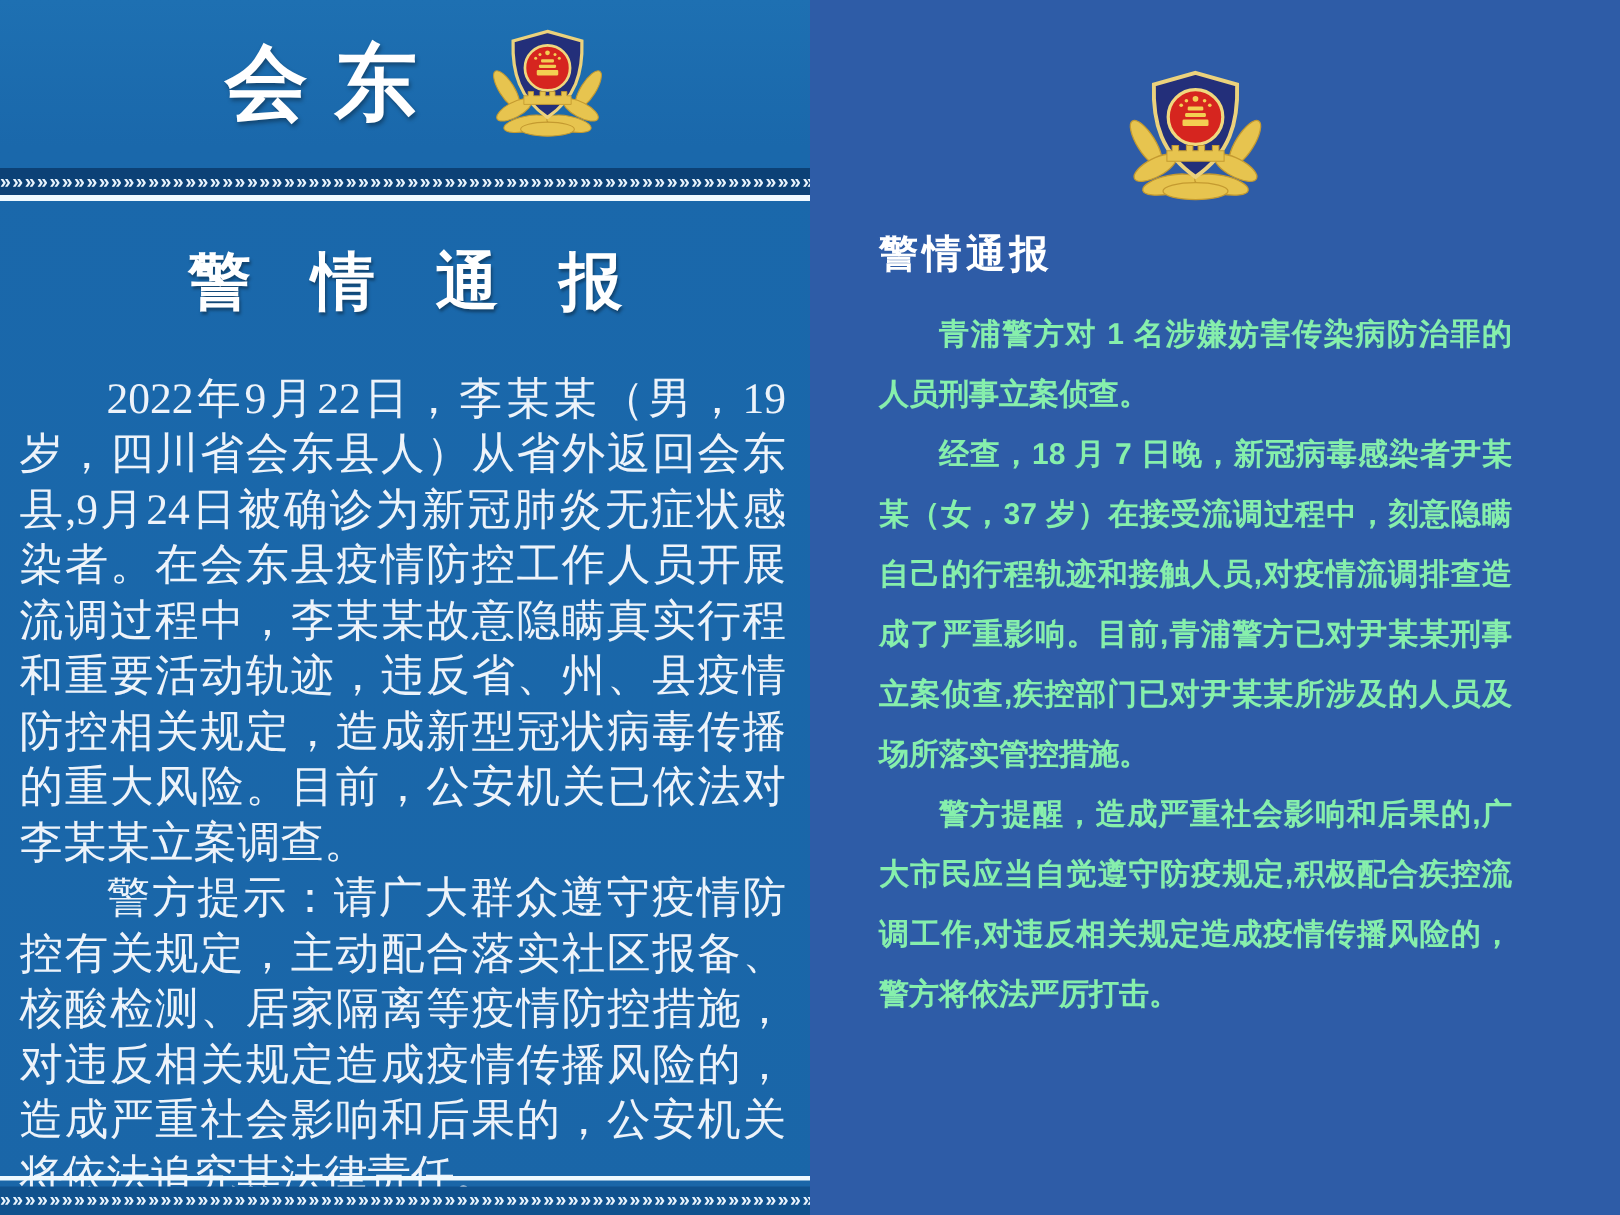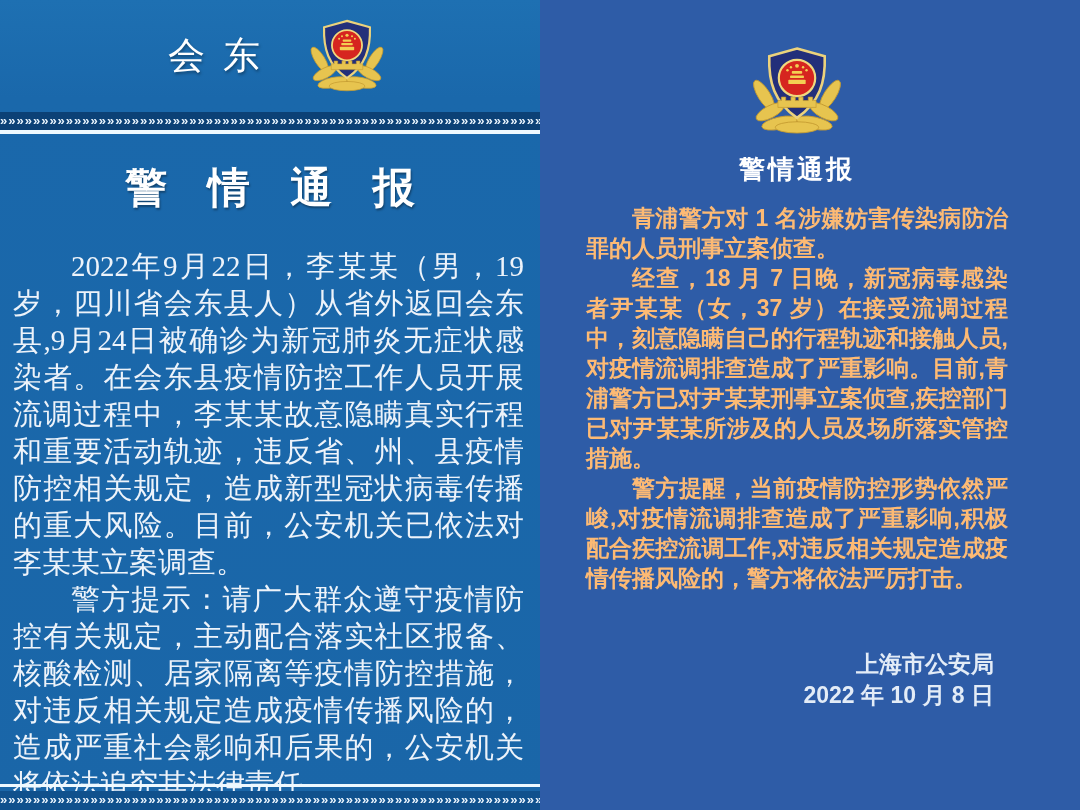--- a/index.html
+++ b/index.html
@@ -10,21 +10,21 @@
   
   .left-panel{
     position:relative;width:540px;height:810px;
     background:linear-gradient(180deg,#1e70b2 0%,#1a68ab 12%,#1a66a8 100%);
     color:#edf3fa;
   }
   .left-header{
     height:112px;display:flex;align-items:center;justify-content:center;gap:26px;
   }
   .left-header .hdr-text{
-    color:#ffffff;font-size:37px;font-weight:400;letter-spacing:18px;
+    color:#ffffff;font-size:55px;font-weight:700;letter-spacing:18px;
     text-shadow:1px 2px 3px rgba(0,0,0,.35);padding-left:18px;
   }
   .badge-small{width:86px;height:80px;display:block;}
   .badge-large{width:104px;height:98px;display:block;margin:0 auto;}
   .chevron-strip{
     height:18px;line-height:18px;overflow:hidden;white-space:nowrap;
     background:#0c4176;color:#e9f4fd;font-size:13px;font-weight:700;letter-spacing:1px;
   }
   .strip-top{border-bottom:4px solid #eef9ff;}
   .bottom-decor{position:absolute;left:0;bottom:0;width:540px;}
@@ -47,26 +47,26 @@
     margin-top:6px;text-align:right;padding-right:96px;
     font-family:"Liberation Serif","DejaVu Serif",serif;
     font-size:29px;line-height:38px;color:#edf3fa;
   }
   
   .right-panel{
     width:540px;height:810px;background:#2e5ca7;color:#e6edf8;
   }
   .right-content{padding:42px 72px 0 46px;}
   .right-title{
-    margin-top:12px;text-align:center;color:#ffffff;
+    margin-top:12px;color:#ffffff;
     font-size:26px;font-weight:700;letter-spacing:3px;
   }
   .right-body{
-    margin-top:16px;font-size:23px;line-height:30px;font-weight:600;
-    color:#fdba74;text-align:justify;
+    margin-top:16px;font-size:20px;line-height:40px;font-weight:600;
+    color:#86efac;text-align:justify;
   }
   .right-body p{margin:0;text-indent:2em;}
   .right-sign{
     margin-top:56px;text-align:right;padding-right:14px;
     font-size:23px;line-height:31px;font-weight:600;color:#e3ecf7;
   }
 </style>
 </head>
 <body>
 
@@ -144,21 +144,17 @@
         <circle cx="71" cy="31" r="1.4"></circle>
       </g>
       <path d="M38,66 h4 v-4 h5 v4 h6 v-4 h5 v4 h4 v-4 h5 v4 h6 v-4 h5 v4 h4 v8 h-44 Z" fill="#e7c44f" stroke="#c49a30" stroke-width="0.8"></path>
     </svg>
 
     <div class="right-title">警情通报</div>
 
     <div class="right-body">
       <p>青浦警方对 1 名涉嫌妨害传染病防治罪的人员刑事立案侦查。</p>
       <p>经查，18 月 7 日晚，新冠病毒感染者尹某某（女，37 岁）在接受流调过程中，刻意隐瞒自己的行程轨迹和接触人员,对疫情流调排查造成了严重影响。目前,青浦警方已对尹某某刑事立案侦查,疾控部门已对尹某某所涉及的人员及场所落实管控措施。</p>
-      <p>警方提醒，当前疫情防控形势依然严峻,对疫情流调排查造成了严重影响,积极配合疾控流调工作,对违反相关规定造成疫情传播风险的，警方将依法严厉打击。</p>
+      <p>警方提醒，造成严重社会影响和后果的,广大市民应当自觉遵守防疫规定,积极配合疾控流调工作,对违反相关规定造成疫情传播风险的，警方将依法严厉打击。</p>
     </div>
 
-    <div class="right-sign">
-      <div>上海市公安局</div>
-      <div>2022 年 10 月 8 日</div>
-    </div>
   </div>
 </div>
 
 </body></html>

